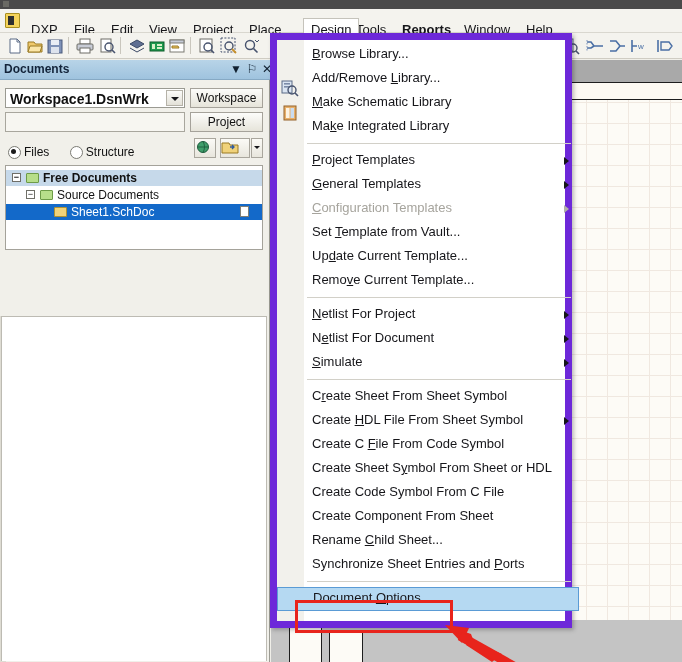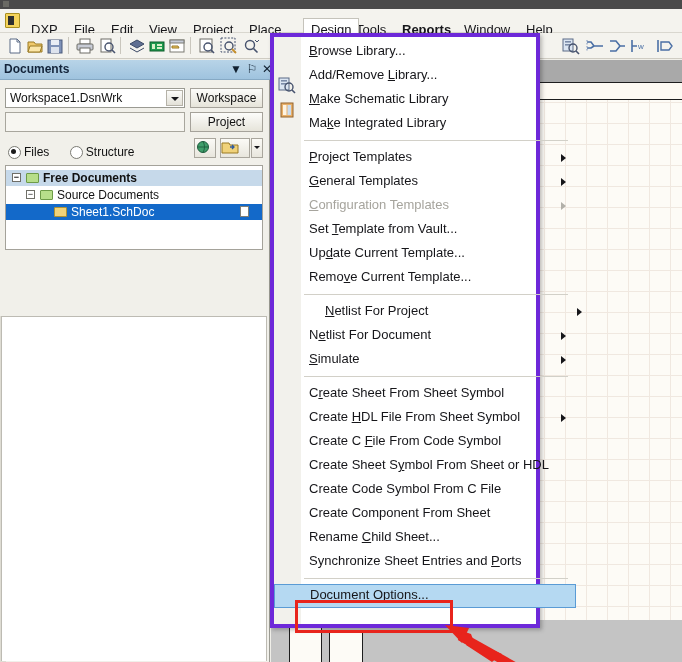--- a/index.html
+++ b/index.html
@@ -97,21 +97,21 @@
   }
   .panel-body {
     position: absolute; left: 0; top: 20px; width: 269px; height: 582px;
     background: #f1f0ea;
   }
   .ws-combo {
     position: absolute; left: 5px; top: 8px; width: 180px; height: 20px;
     background: #ffffff; border: 1px solid #9a9a92;
   }
   .ws-combo-text {
-    position: absolute; left: 4px; top: 2px; font-size: 12px; color: #111;
+    position: absolute; left: 4px; top: 2px; font-size: 14px; color: #111; font-weight: bold;
   }
   .ws-combo-arrow {
     position: absolute; right: 1px; top: 1px; width: 17px; height: 16px;
     background: linear-gradient(#fbfbf9, #e3e1d8);
     border: 1px solid #b5b2a8;
   }
   .ws-combo-arrow::after {
     content: ""; position: absolute; left: 4px; top: 6px;
     border-left: 4px solid transparent; border-right: 4px solid transparent;
     border-top: 4px solid #16161a;
@@ -207,23 +207,23 @@
     background: #c4c4c4;
   }
   .cb-white {
     position: absolute; bottom: 0; background: #fdfbf6;
     border-left: 1px solid #1d1d1d; border-right: 1px solid #1d1d1d;
   }
 
   
   .dropdown {
     position: absolute; left: 270px; top: 33px;
-    width: 270px; height: 595px;
+    width: 302px; height: 595px;
     background: #ffffff;
-    border: 4px solid #6d28d9;
+    border: 7px solid #6d28d9;
     box-shadow: 2px 2px 4px rgba(0,0,0,0.25);
     z-index: 60;
   }
   .dd-gutter {
     position: absolute; left: 0; top: 0; width: 27px; height: 100%;
     background: #f2f1ec;
   }
   .dd-item {
     position: absolute; left: 1px; width: 300px; height: 24px;
     font-size: 13px; color: #16161a;
@@ -516,21 +516,21 @@
         <div class="dd-item" style="top: 181px;">
           <span class="lbl">Set <span class="mn">T</span>emplate from Vault...</span>
         </div>
         <div class="dd-item" style="top: 205px;">
           <span class="lbl">Up<span class="mn">d</span>ate Current Template...</span>
         </div>
         <div class="dd-item" style="top: 229px;">
           <span class="lbl">Remo<span class="mn">v</span>e Current Template...</span>
         </div>
         <div class="dd-sep" style="top: 257px;"></div>
-        <div class="dd-item" style="top: 263px; margin-left: 16px;">
+        <div class="dd-item" style="top: 263px;">
           <span class="lbl"><span class="mn">N</span>etlist For Project</span>
           <span class="dd-arrow"></span>
         </div>
         <div class="dd-item" style="top: 287px;">
           <span class="lbl">N<span class="mn">e</span>tlist For Document</span>
           <span class="dd-arrow"></span>
         </div>
         <div class="dd-item" style="top: 311px;">
           <span class="lbl"><span class="mn">S</span>imulate</span>
           <span class="dd-arrow"></span>

